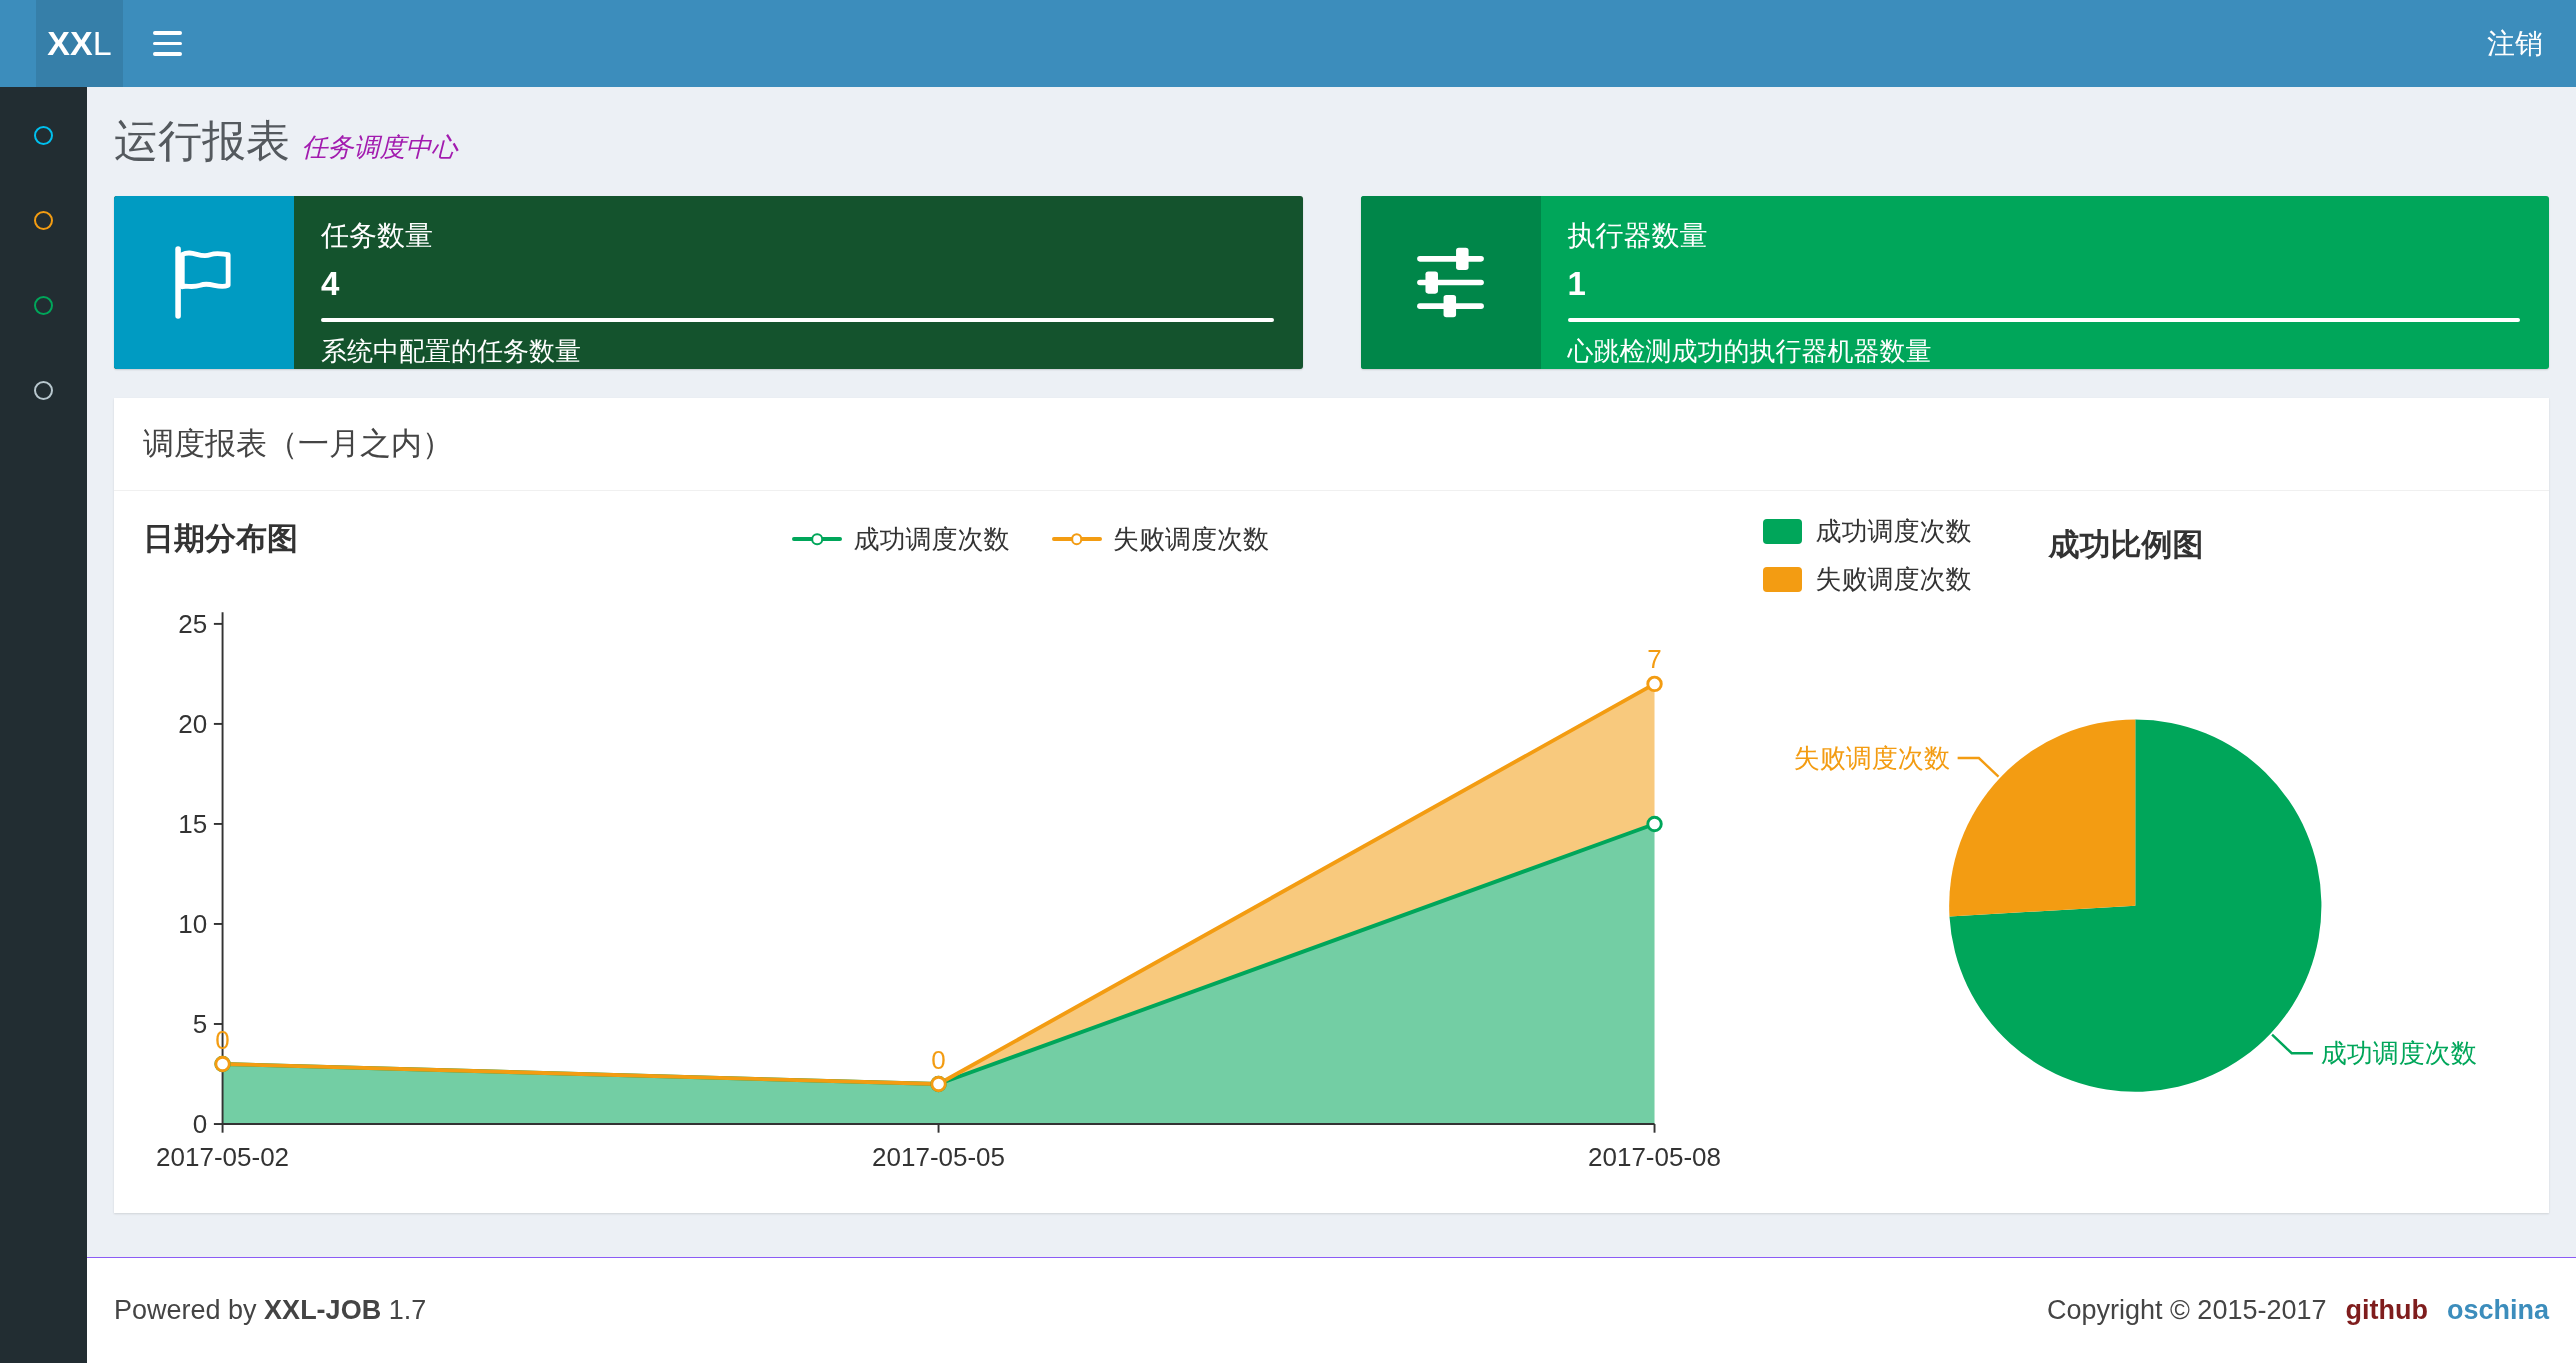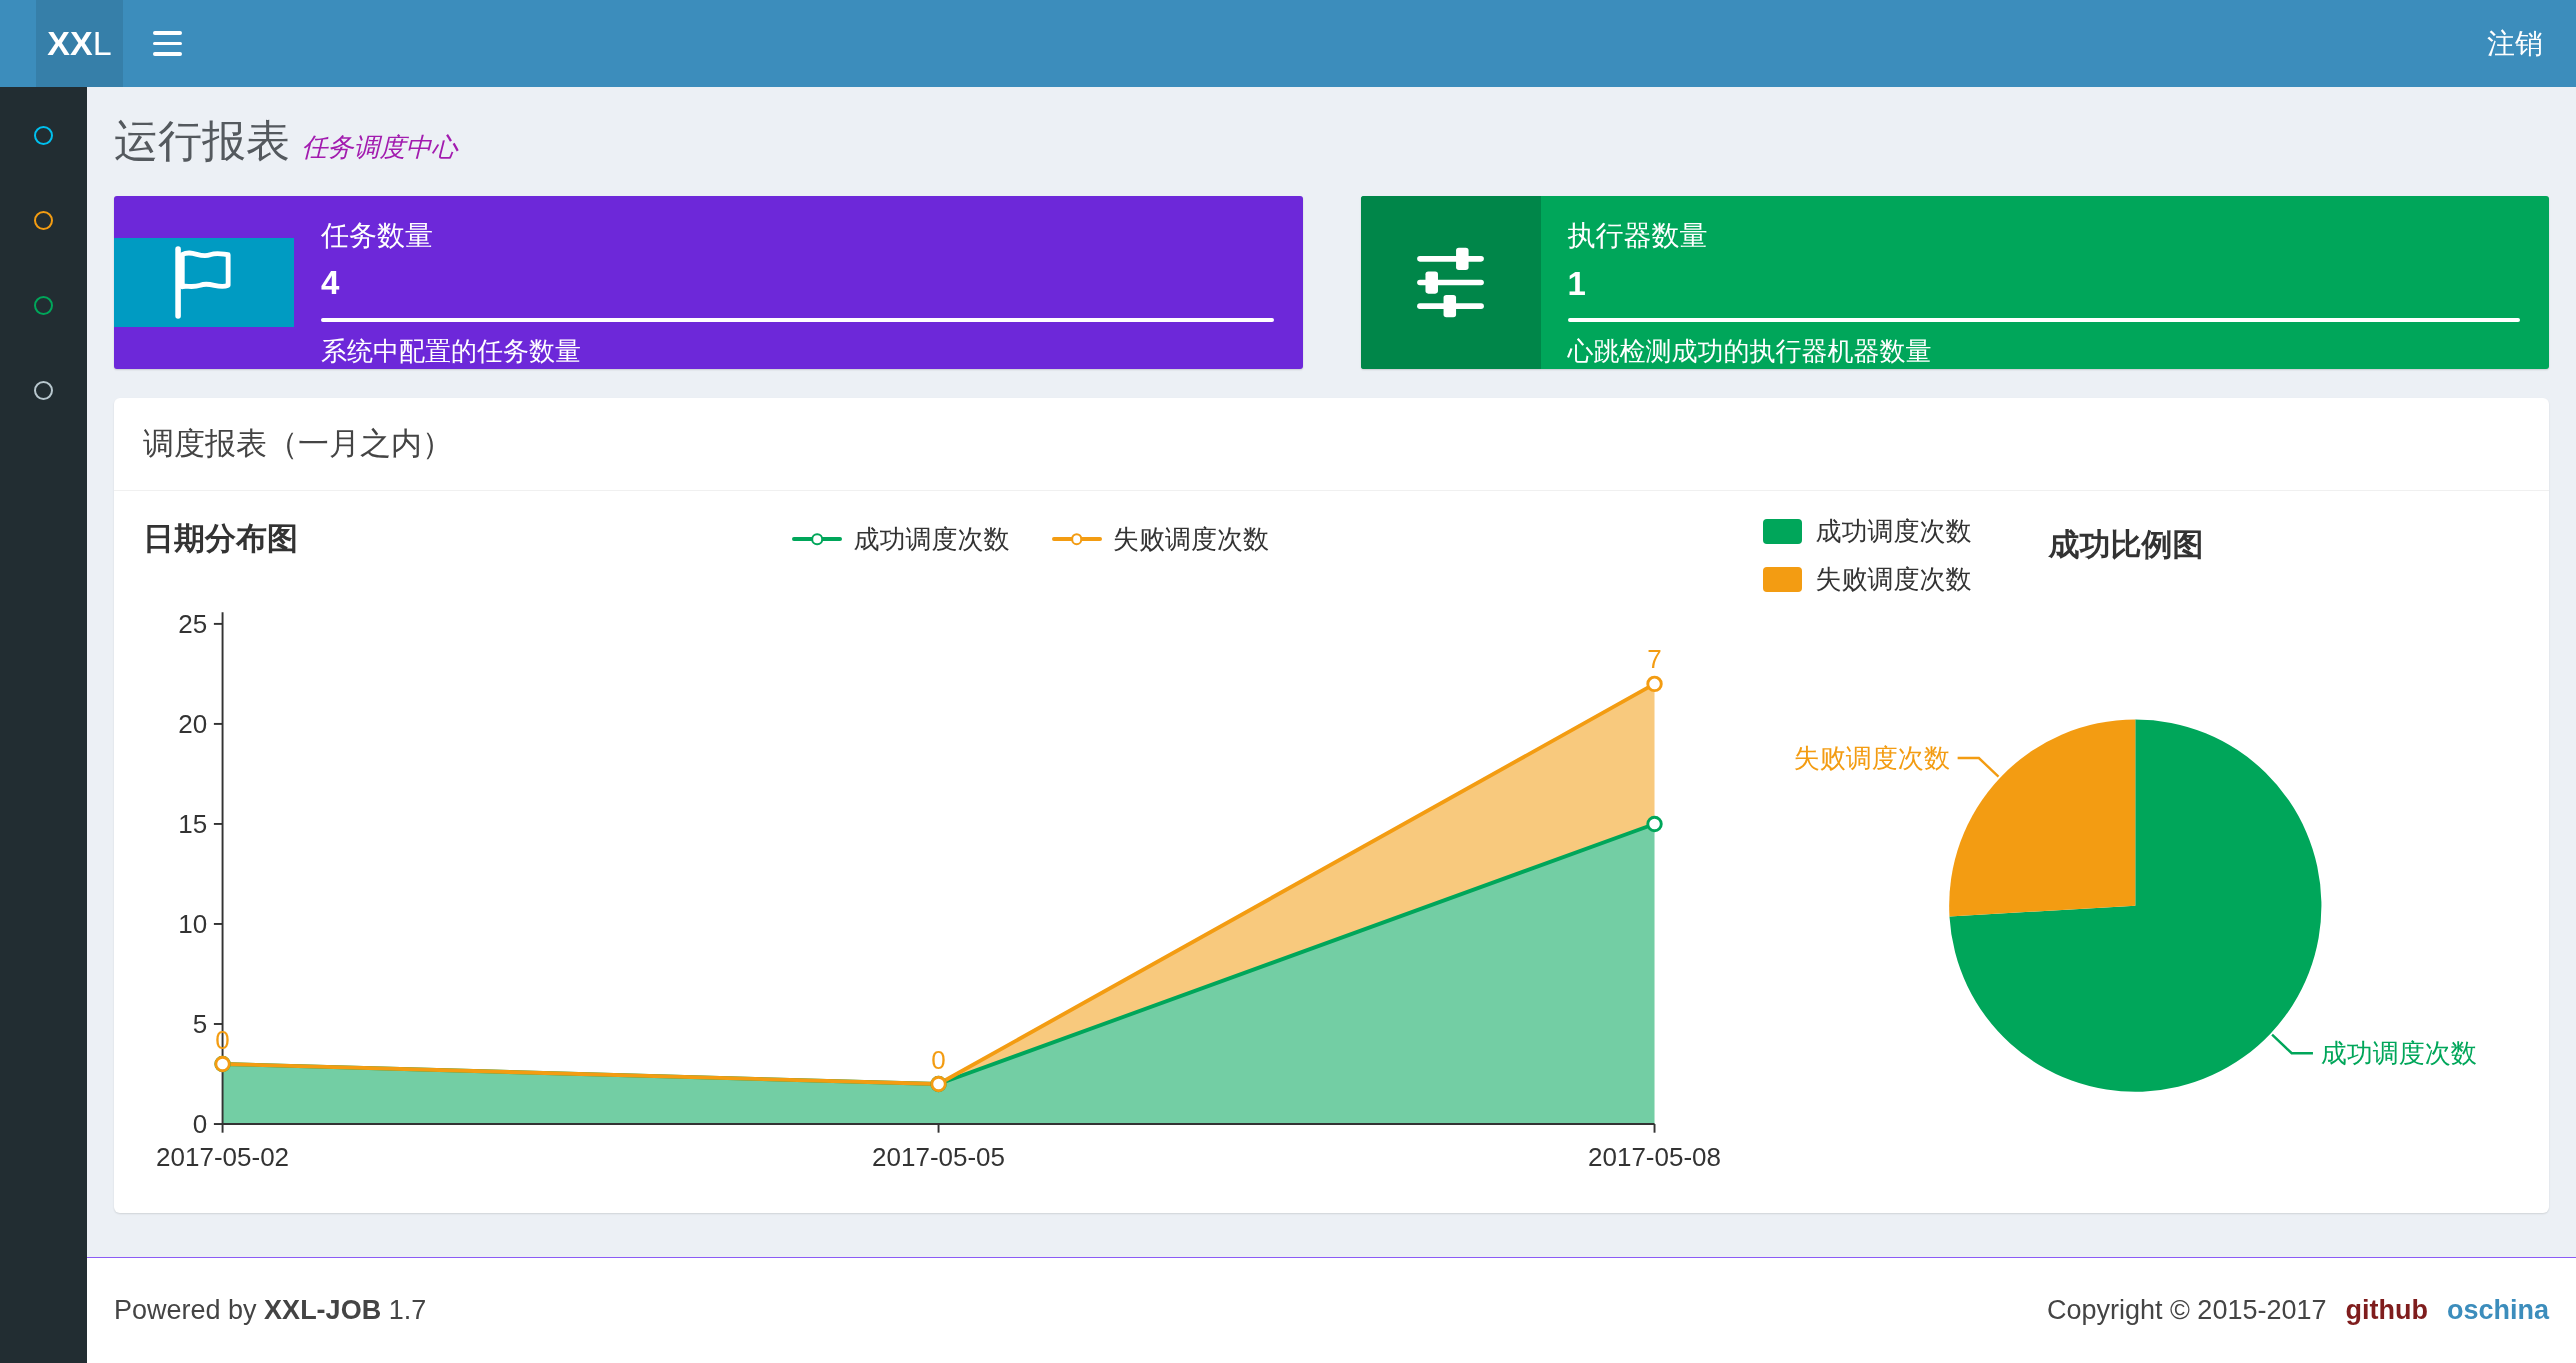--- a/index.html
+++ b/index.html
@@ -37,21 +37,21 @@
   .info-box { flex:1; height:173px; border-radius:2.9px; display:flex; color:#fff; box-shadow:0 1px 1.9px rgba(0,0,0,.15); overflow:hidden; }
   .ib-icon { width:180px; display:flex; align-items:center; justify-content:center; }
   .ib-icon svg { width:89px; height:89px; }
   .ib-content { flex:1; padding:21px 29px 0 27px; }
   .ib-title { font-size:28px; }
   .ib-num { font-size:33px; font-weight:700; margin-top:9.6px; }
   .ib-line { height:3.9px; background:#fff; border-radius:1.9px; margin:15.4px 0 12.5px; }
   .ib-desc { font-size:26px; }
 
   
-  .panel { margin:29px 27px 0; background:#fff; border-radius:6px; box-shadow:0 1px 1.9px rgba(0,0,0,.12); }
+  .panel { margin:29px 27px 0; background:#fff; border-radius:0; box-shadow:0 1px 1.9px rgba(0,0,0,.12); }
   .panel-header { padding:25px 29px; font-size:31px; color:#444; border-bottom:1px solid #f0f0f0; }
   .panel-body { display:flex; padding:23px 29px 9.6px; }
   .line-section { width:1620px; }
   .chart-head { display:flex; align-items:center; height:50px; }
   .chart-title { font-size:31px; font-weight:700; color:#333; }
   .line-legend { flex:1; display:flex; align-items:center; justify-content:center; gap:42px; }
   .ll-item { display:flex; align-items:center; gap:11.6px; font-size:26px; color:#333; cursor:pointer; }
   .lgl { position:relative; width:50px; height:19px; }
   .lgl .ln { position:absolute; left:0; right:0; top:7.7px; height:3.9px; border-radius:1.9px; }
   .lgl .c { position:absolute; left:50%; top:50%; transform:translate(-50%,-50%); width:11.6px; height:11.6px; border:2.9px solid; border-radius:50%; background:#fff; }
@@ -107,21 +107,21 @@
 <div class="content" style="background-color: rgb(236, 240, 245);">
 
   <div class="content-header">
     <h1>
       <span>运行报表</span><small>任务调度中心</small>
     </h1>
   </div>
 
   <div class="info-row">
 
-    <div class="info-box" style="background-color: #6d28d9; align-items: center;">
+    <div class="info-box" style="background-color: #14532d;">
       <div class="ib-icon" style="background-color: rgb(0, 155, 194);">
         <svg viewBox="0 0 64 64">
           <rect x="11" y="6" width="4" height="52" rx="2" fill="#fff"></rect>
           <path d="M16 12 C 23 8, 29 15, 36 12 C 42 10, 46 12, 49 12 L49 34 C 42 37, 36 31, 29 34 C 23 36, 19 34, 16 35 Z" fill="none" stroke="#fff" stroke-width="3.5" stroke-linejoin="round"></path>
         </svg>
       </div>
       <div class="ib-content">
         <div class="ib-title">任务数量</div>
         <div class="ib-num">4</div>
         <div class="ib-line"></div>

